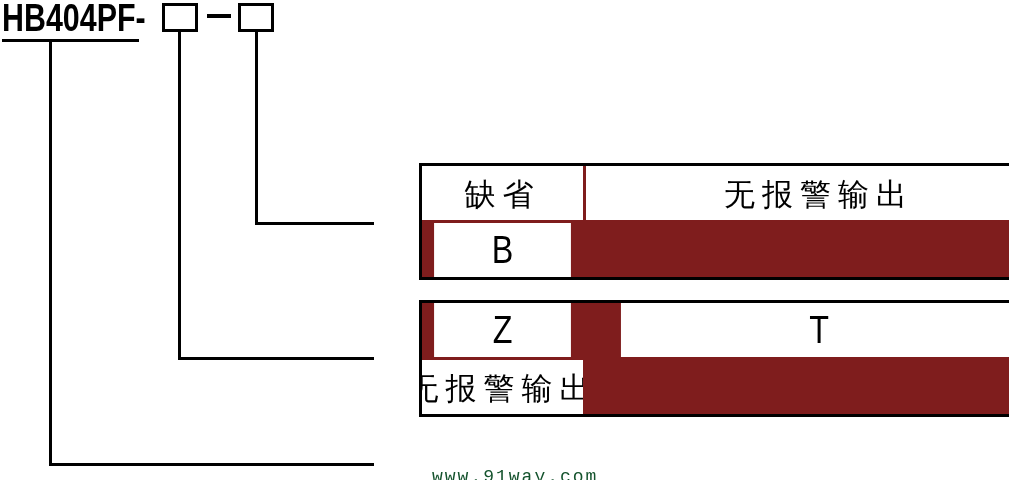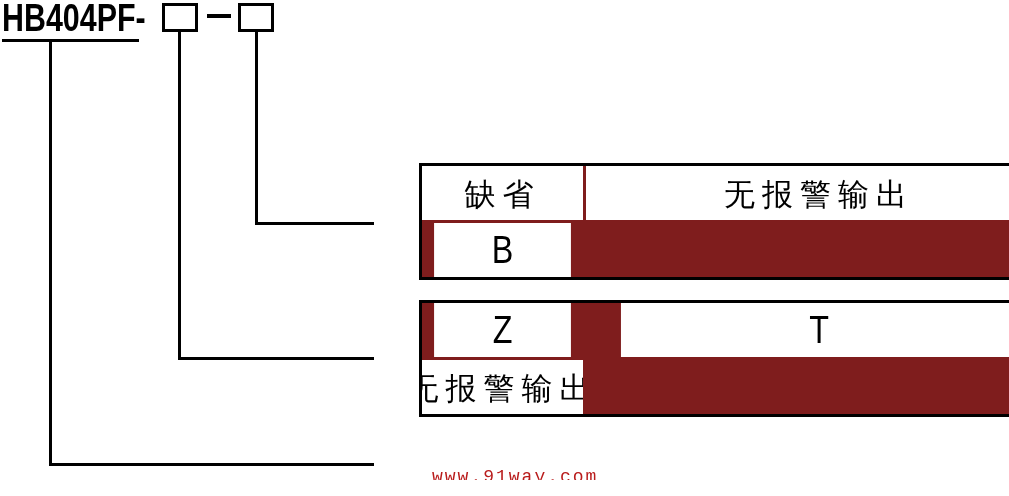--- a/index.html
+++ b/index.html
@@ -104,21 +104,21 @@
     font-family: "Liberation Sans", sans-serif;
     transform: scaleX(0.85);
   }
   
   .watermark {
     position: absolute;
     left: 432px;
     top: 467px;
     font-size: 18px;
     letter-spacing: 2px;
-    color: #b91c1c;
+    color: #14532d;
     font-family: "Liberation Mono", monospace;
     z-index: 5;
   }
 </style>
 </head>
 <body>
 
 <div class="canvas">
 
   <div class="model-text">HB404PF-</div>

